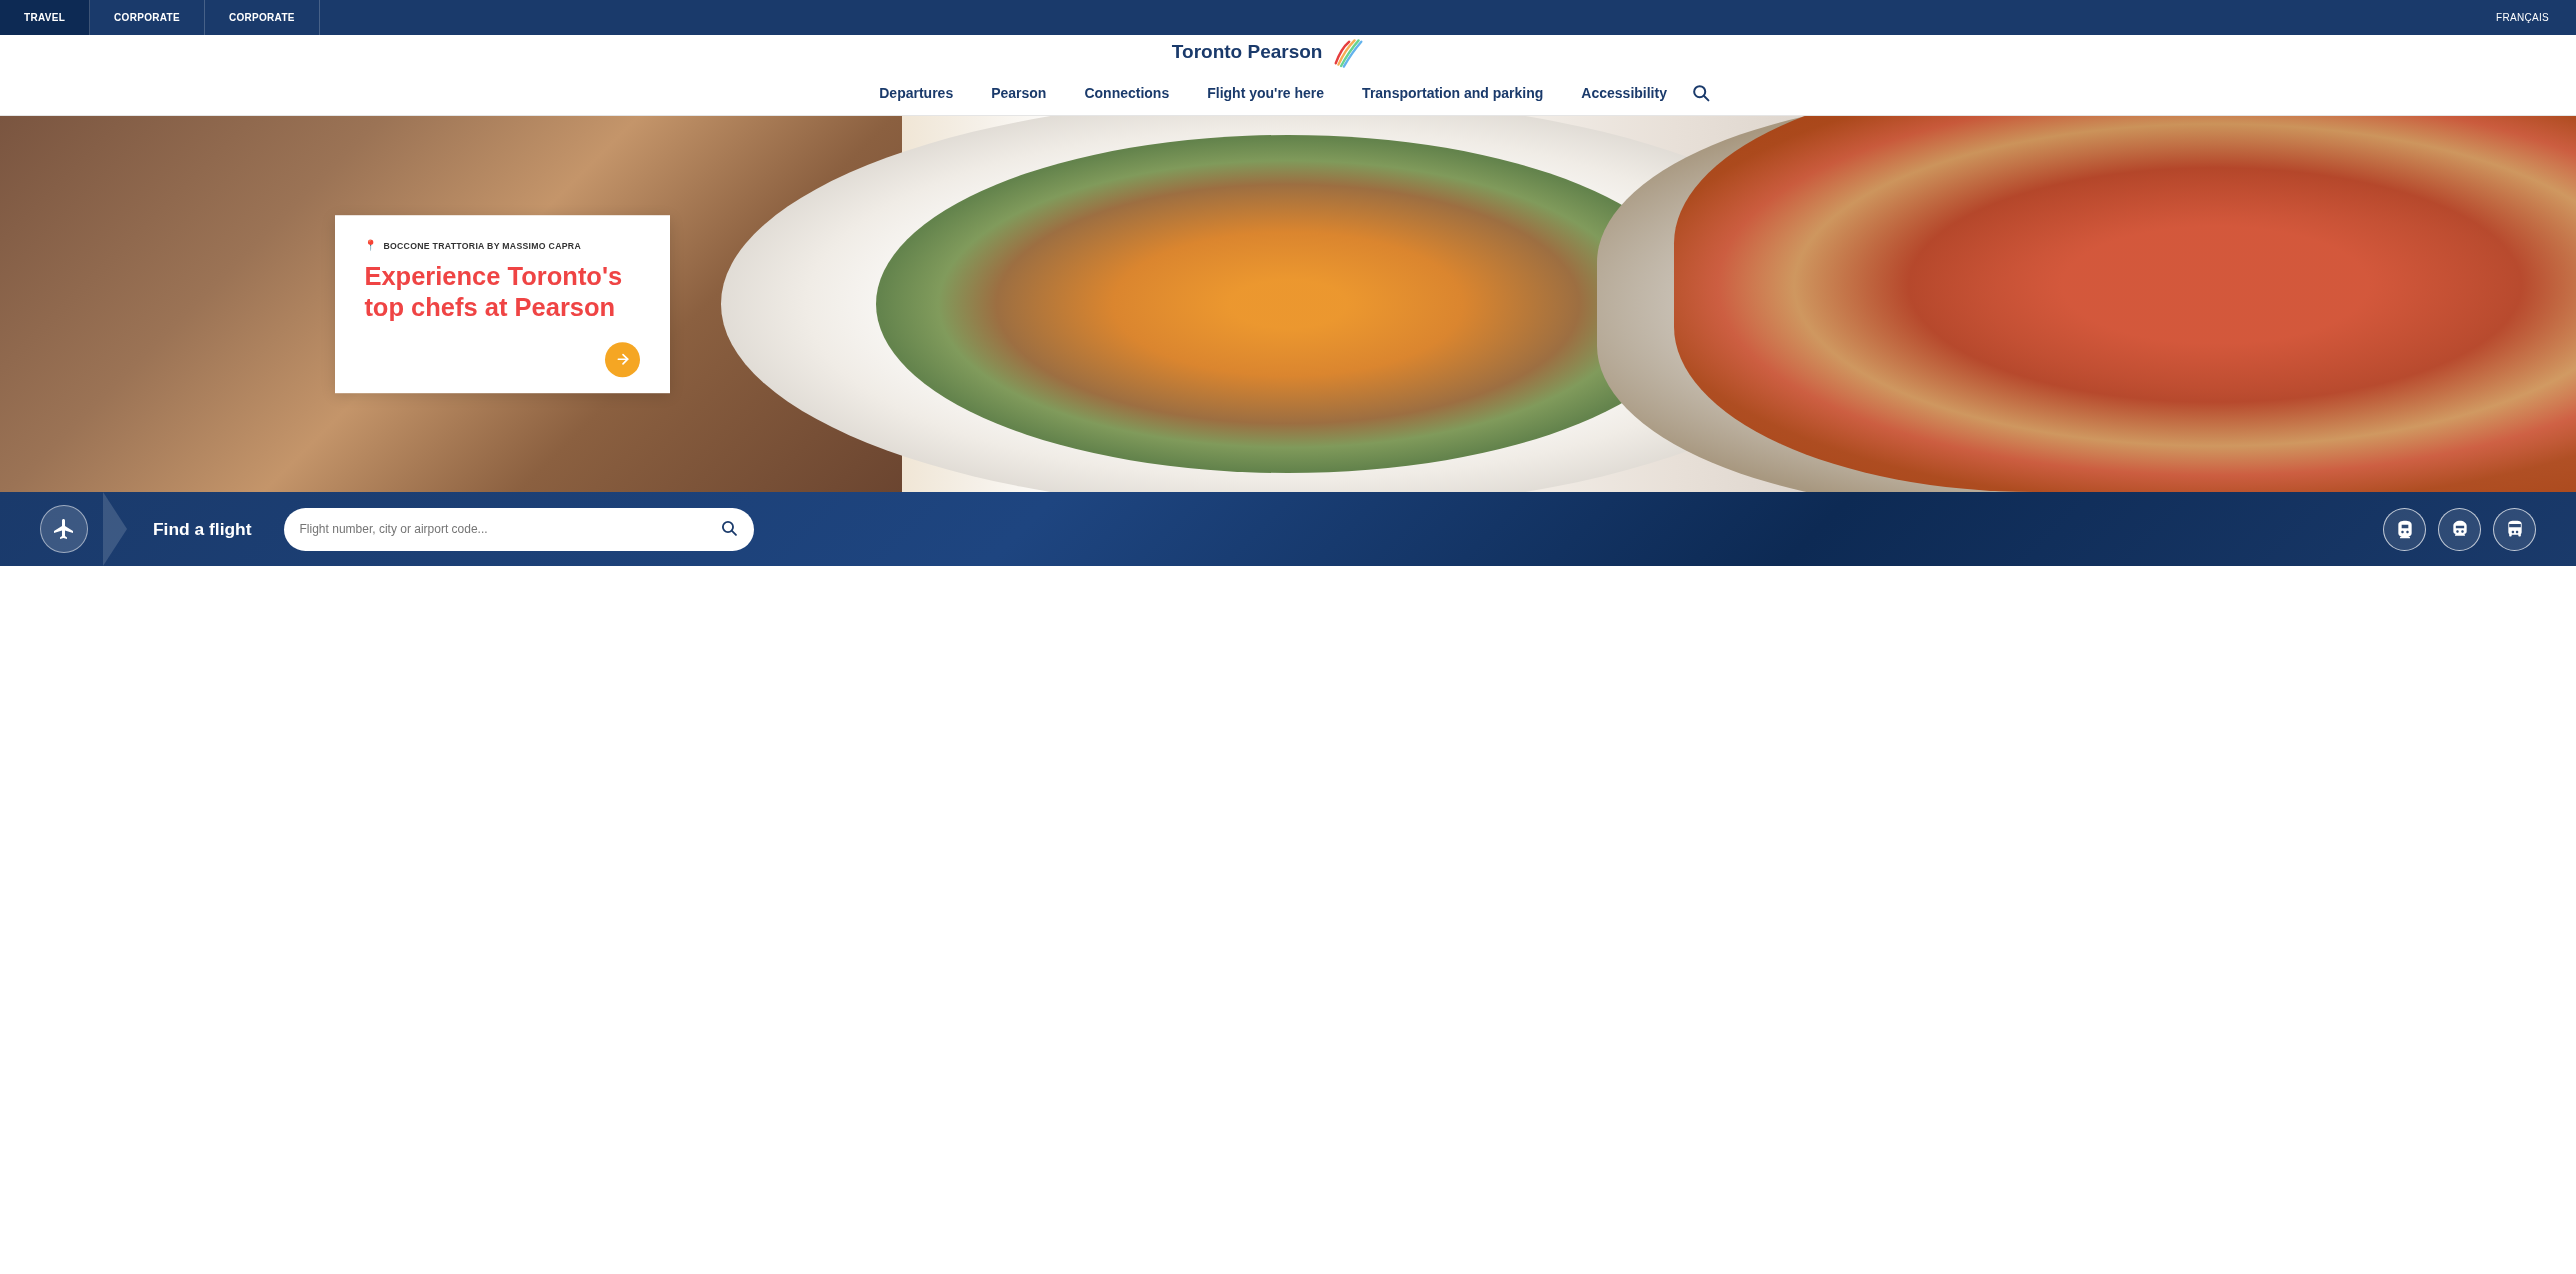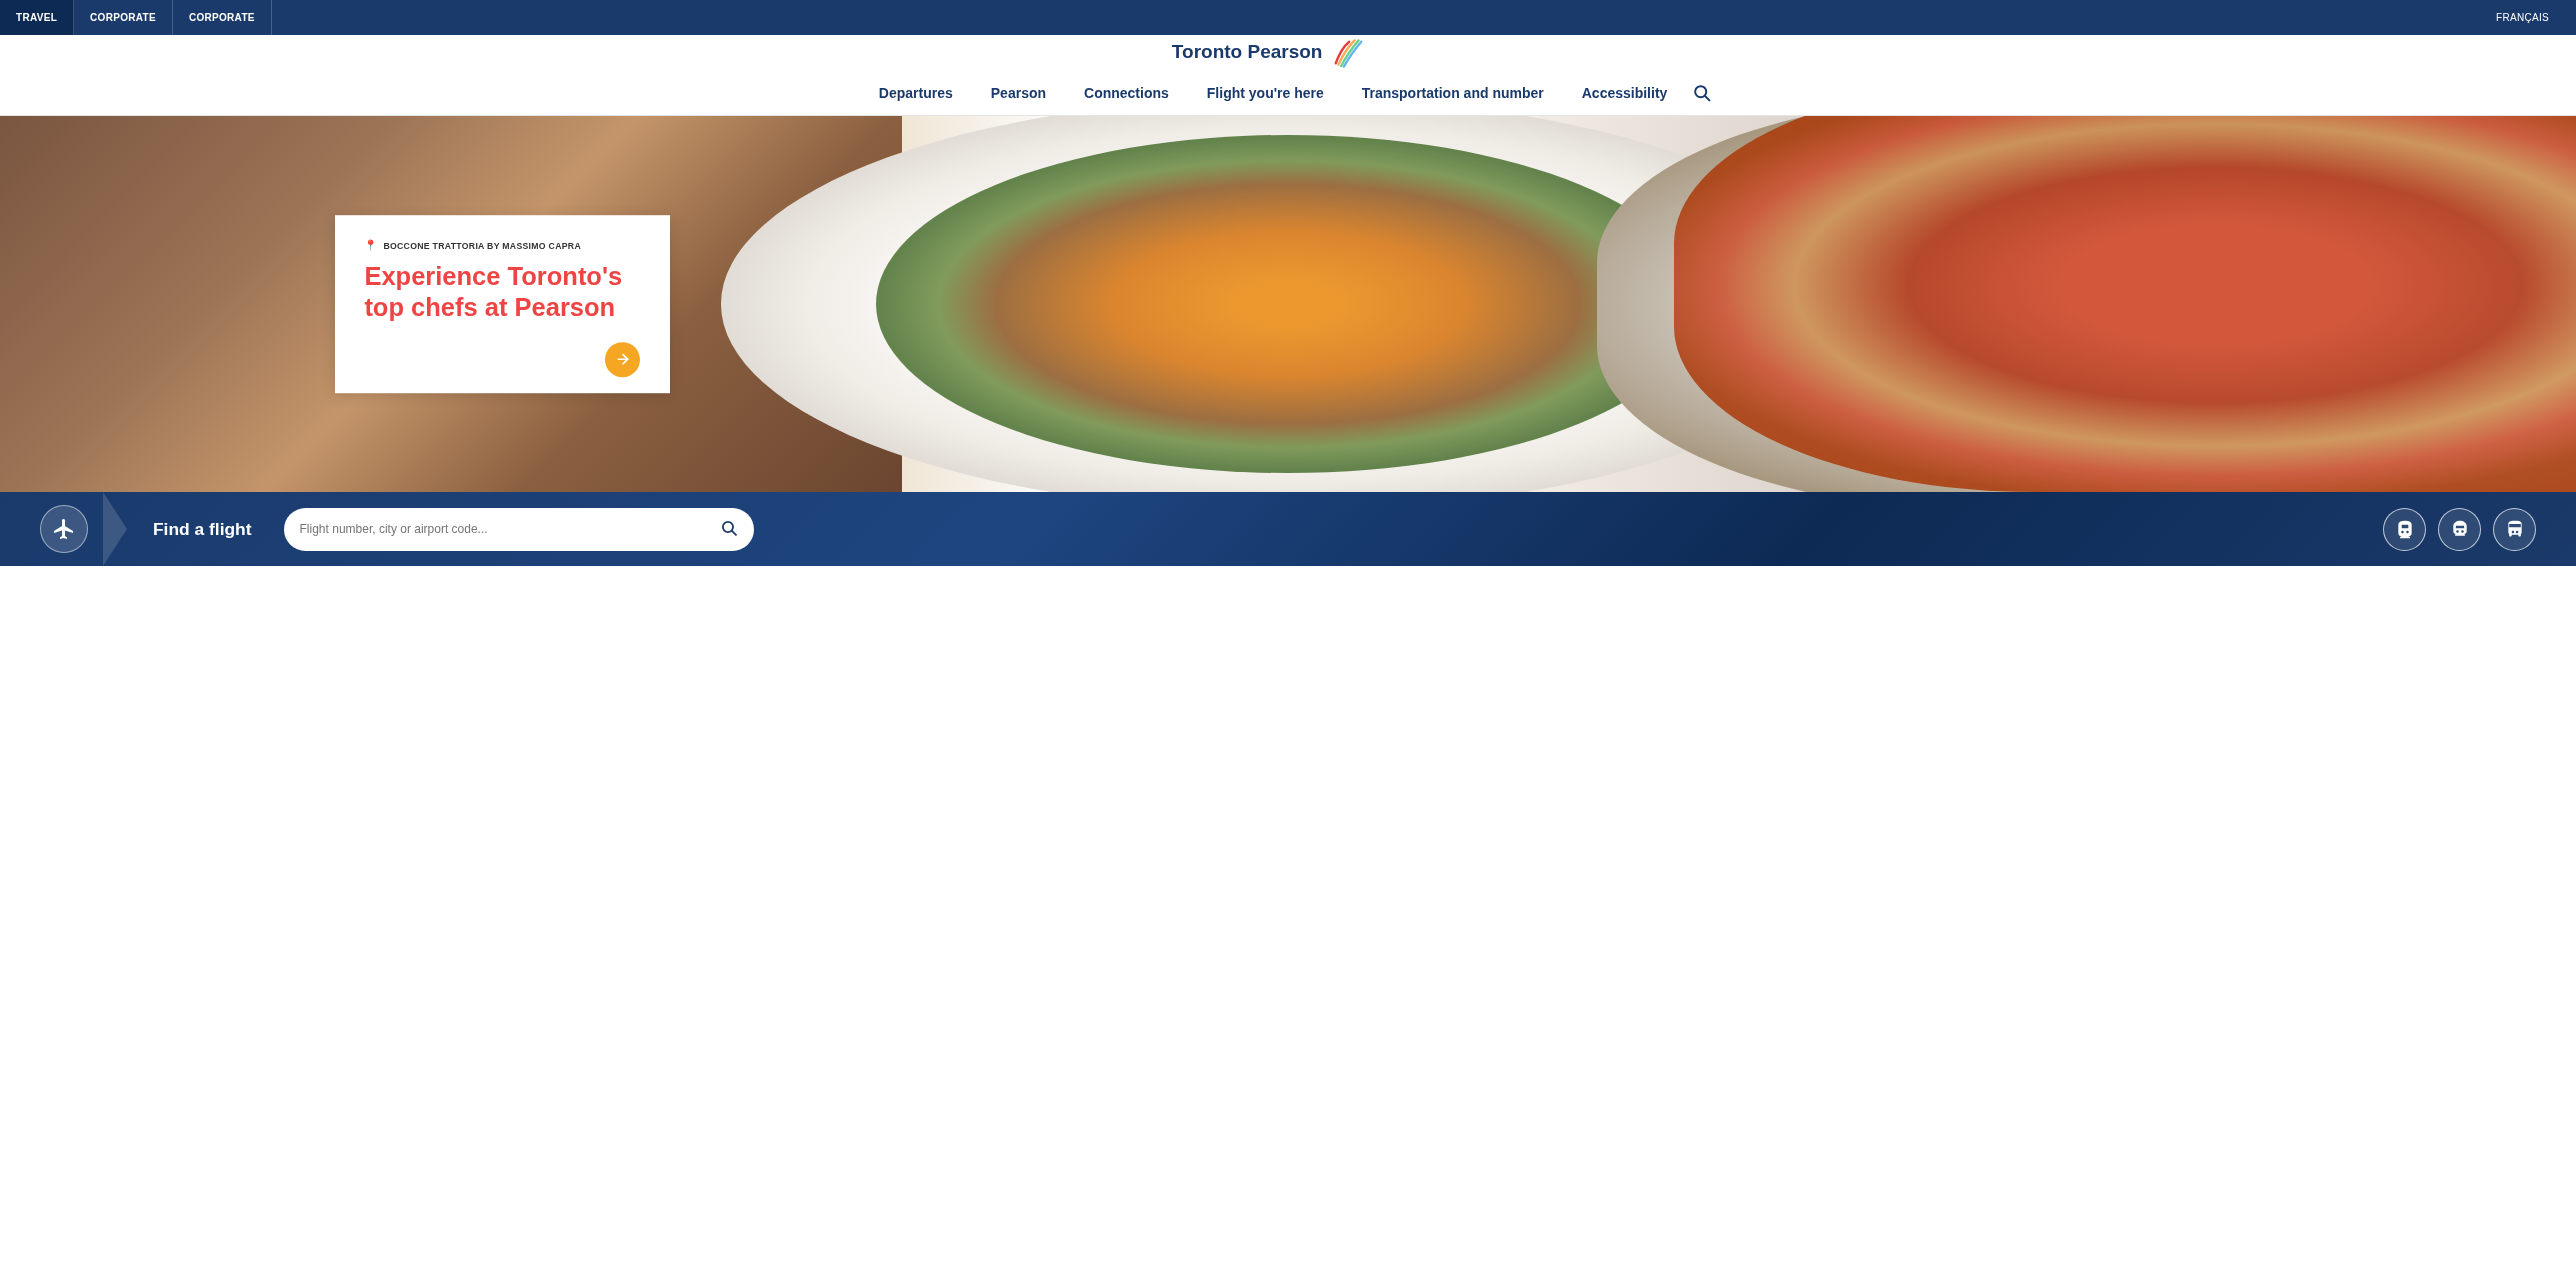--- a/index.html
+++ b/index.html
@@ -10,21 +10,21 @@
       background-color: #1a3a6b;
       display: flex;
       align-items: stretch;
       height: 35px;
     }
     .top-nav-item {
       color: #fff;
       font-size: 10px;
       font-weight: 600;
       letter-spacing: 0.3px;
-      padding: 0 16px;
+      padding: 0 24px;
       display: flex;
       align-items: center;
       cursor: pointer;
       border-right: 0.7px solid rgba(255,255,255,0.2);
       text-decoration: none;
     }
     .top-nav-item.active, .top-nav-item:hover {
       background-color: #0d2a54;
     }
     .top-nav-spacer { flex: 1; }
@@ -322,21 +322,21 @@
       <path d="M14 44 Q24 22 38 8" stroke="#F6AD55" stroke-width="3.5" fill="none" stroke-linecap="round"></path>
       <path d="M18 46 Q30 24 44 8" stroke="#68D391" stroke-width="3.5" fill="none" stroke-linecap="round"></path>
       <path d="M22 47 Q34 26 48 10" stroke="#63B3ED" stroke-width="3.5" fill="none" stroke-linecap="round"></path>
     </svg>
   </a>
   <nav class="main-nav">
     <a class="main-nav-item">Departures</a>
     <a class="main-nav-item">Pearson</a>
     <a class="main-nav-item">Connections</a>
     <a class="main-nav-item">Flight you're here</a>
-    <a class="main-nav-item">Transportation and number</a>
+    <a class="main-nav-item">Transportation and parking</a>
     <a class="main-nav-item">Accessibility</a>
     <button class="search-icon-btn">
       <svg width="19" height="19" viewBox="0 0 24 24" fill="none" stroke="#1a3a6b" stroke-width="2.5" stroke-linecap="round">
         <circle cx="11" cy="11" r="7"></circle>
         <line x1="16.5" y1="16.5" x2="22" y2="22"></line>
       </svg>
     </button>
   </nav>
 </header>
 

